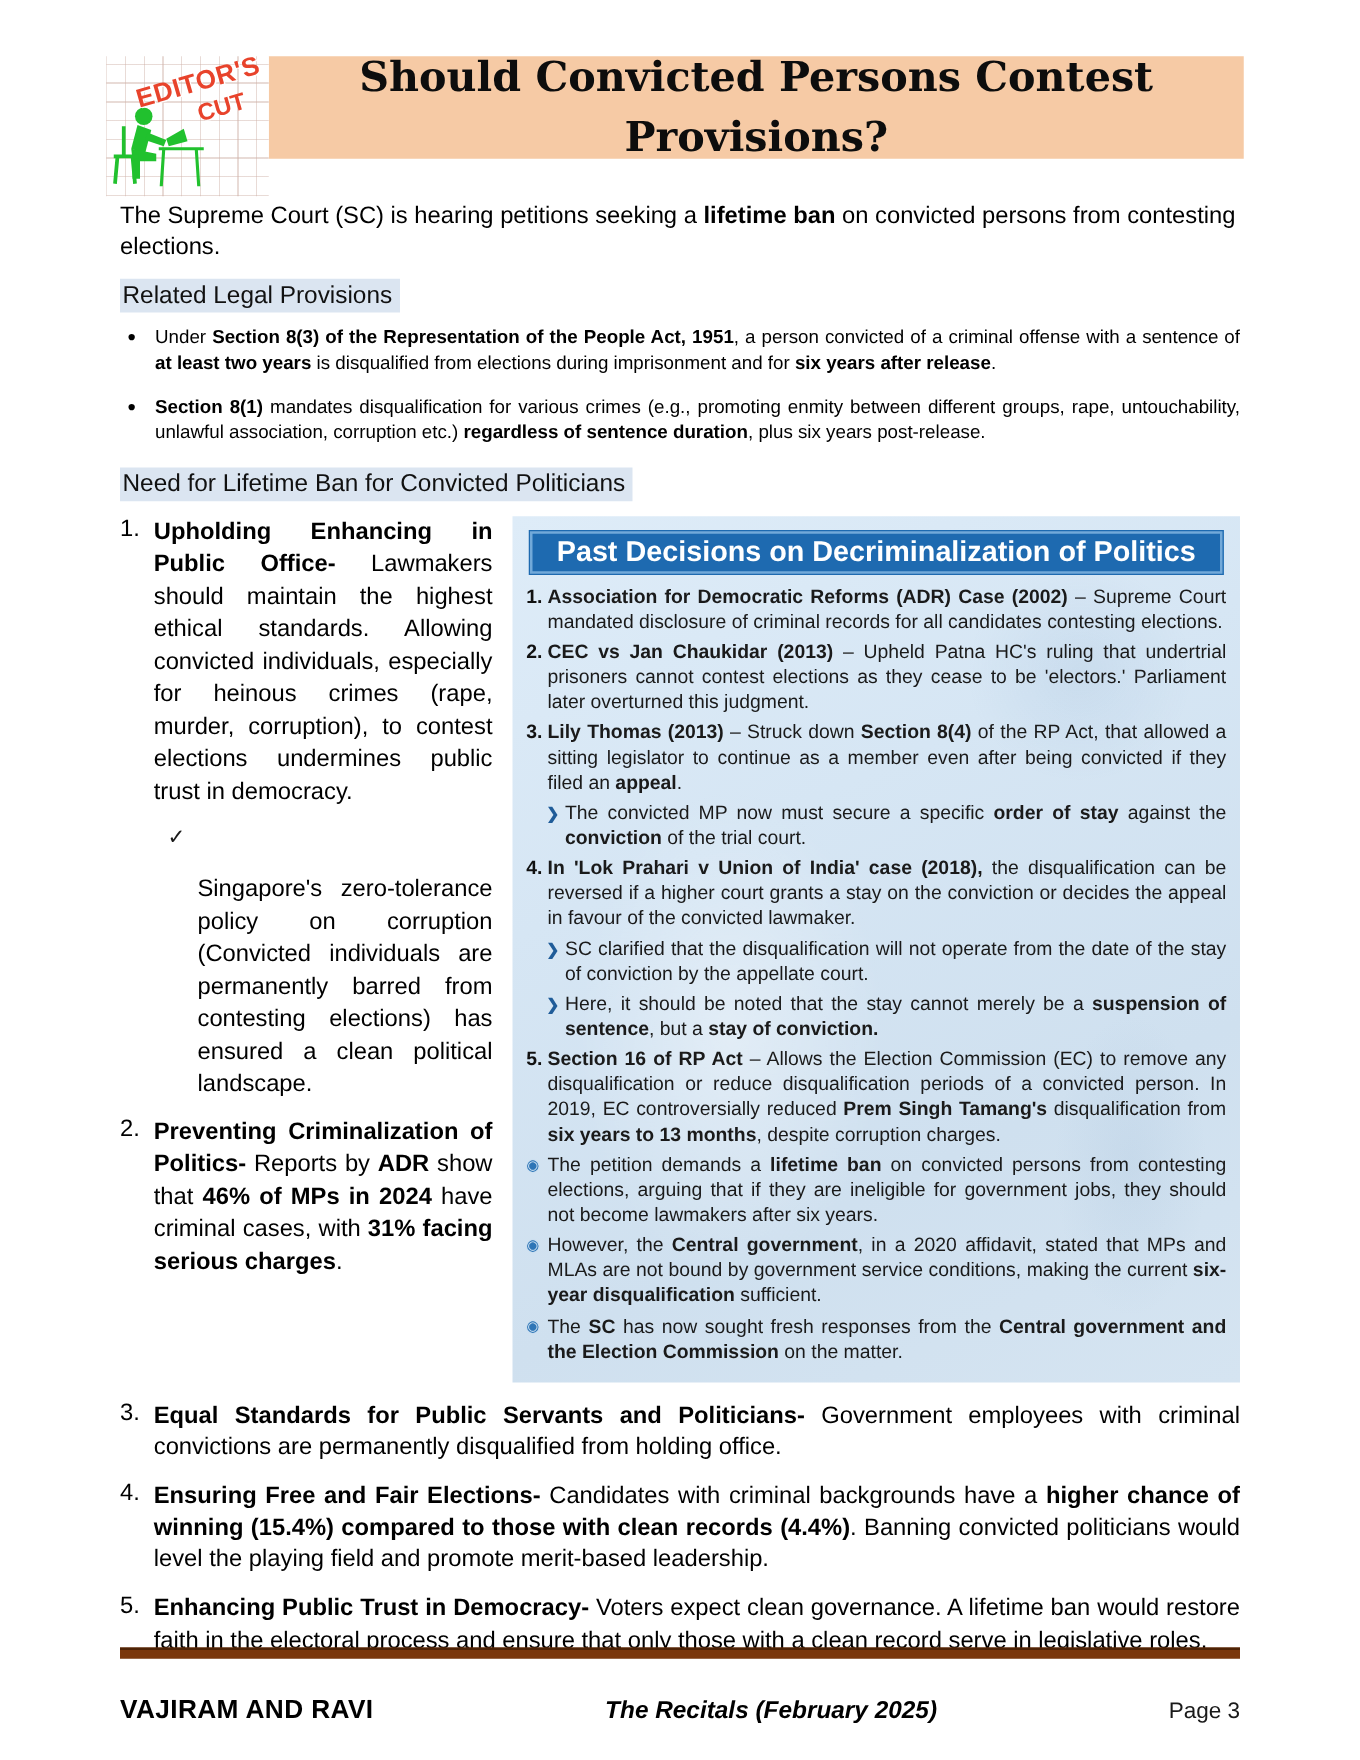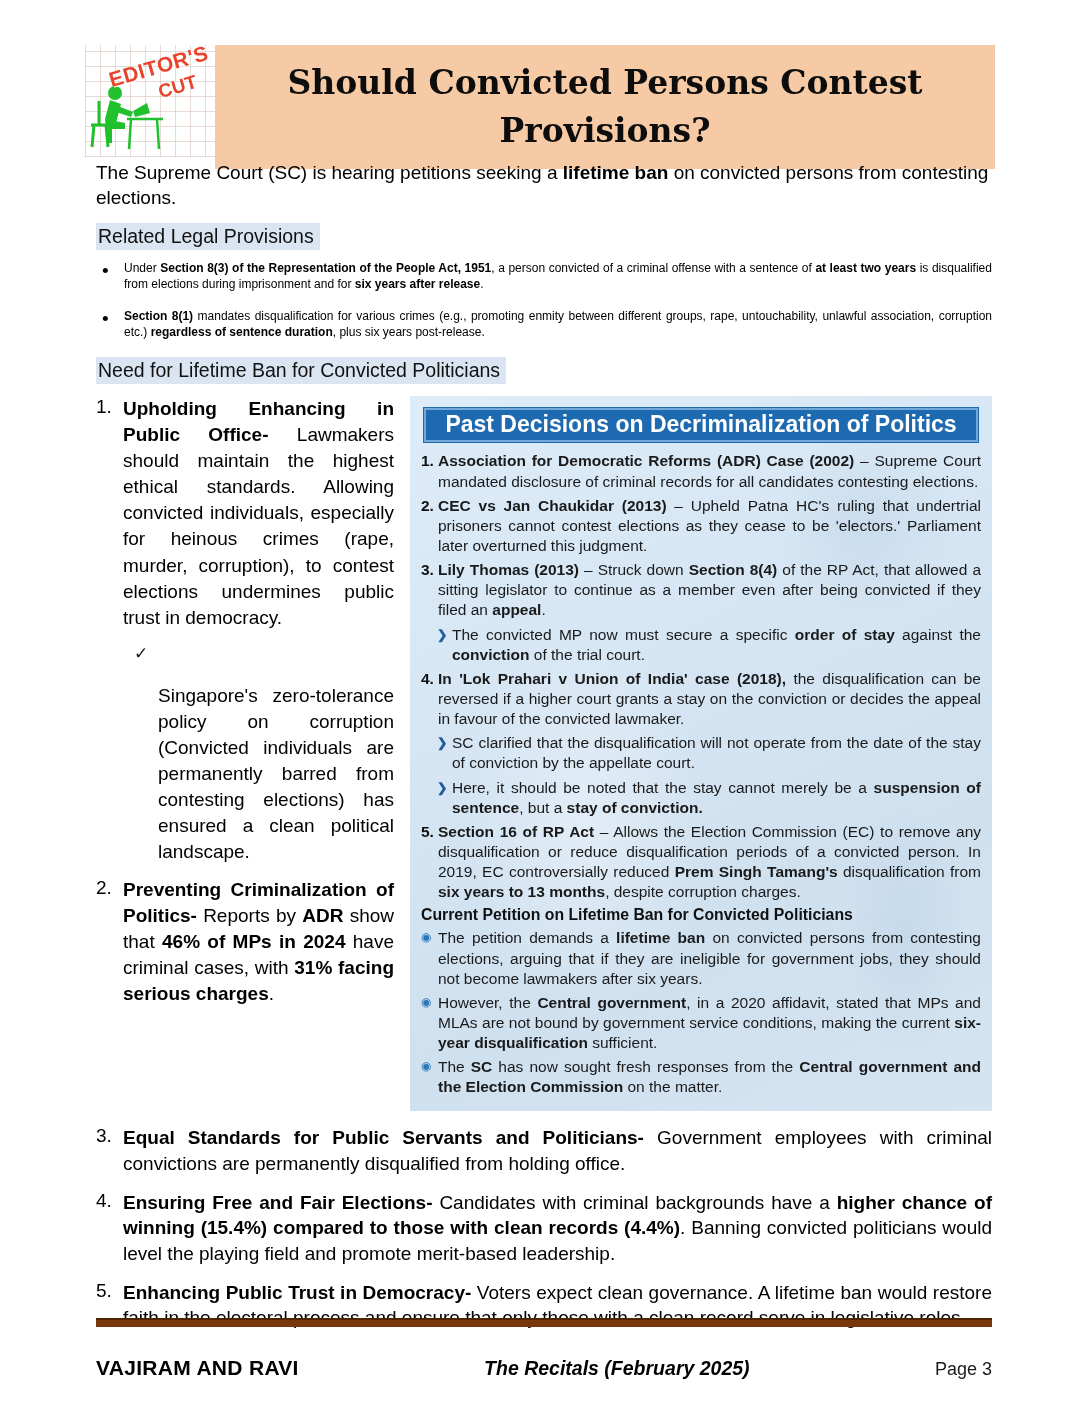--- a/index.html
+++ b/index.html
@@ -18,38 +18,38 @@
       repeating-linear-gradient(90deg, rgba(205,175,165,.45) 0 1px, transparent 1px 15px);
     background-color:#fff;
   }
   .logo-text { position:absolute; top:10px; left:26px; transform:rotate(-16deg); color:#e8432b;
     font-weight:bold; line-height:1.05; text-shadow:1px 1px 0 #fff; }
   .logo-line1 { font-size:21px; letter-spacing:.5px; display:block; }
   .logo-line2 { font-size:19px; display:block; margin-left:44px; margin-top:4px; }
   .logo-art { position:absolute; left:0; bottom:0; width:96px; height:76px; }
 
   .title-box {
-    width:780px; height:124px; background:#f6caa5; text-align:center;
+    width:780px; height:82px; background:#f6caa5; text-align:center;
     display:flex; flex-direction:column; justify-content:center;
     font-family:"DejaVu Serif", serif; font-weight:bold; font-size:33px;
     line-height:48px; color:#0d0d0d;
   }
 
   
   .content { position:absolute; left:96px; top:160px; width:896px; }
   .intro { font-size:19px; line-height:1.32; margin-bottom:11px; }
   .hl {
     display:inline-block; background:#dbe5f1; color:#111;
     font-weight:normal; font-size:19.5px; padding:2px 6px 2px 2px; margin:2px 0 10px;
   }
   b { font-weight:bold; }
 
   .b-item { display:flex; margin-bottom:15px; }
   .b-marker { width:28px; flex:none; padding-left:6px; font-size:19px; }
-  .b-text { flex:1; text-align:justify; font-size:12px; line-height:1.36; }
+  .b-text { flex:1; text-align:justify; font-size:15px; line-height:1.36; }
 
   .cols { display:flex; gap:16px; margin-top:2px; }
   .leftcol { width:298px; flex:none; }
   .n-item { display:flex; margin-bottom:12px; }
   .n-num { width:27px; flex:none; font-size:19px; }
   .n-text { flex:1; text-align:justify; font-size:19px; line-height:1.37; }
   .check-item { display:flex; margin:0 0 12px 38px; }
   .check-mark { width:24px; flex:none; font-size:17px; color:#1a1a1a; }
   .check-text { flex:1; text-align:justify; font-size:19px; line-height:1.37;margin-top:40px; }
 
@@ -186,21 +186,20 @@
         </div>
         <div class="box-sub">
           <span class="box-arrow">❯</span>
           <span class="box-subtext">Here, it should be noted that the stay cannot merely be a <b>suspension of sentence</b>, but a <b>stay of conviction.</b></span>
         </div>
         <div class="box-item">
           <span class="box-num">5.</span>
           <span class="box-text"><b>Section 16 of RP Act</b> – Allows the Election Commission (EC) to remove any disqualification or reduce disqualification periods of a convicted person. In 2019, EC controversially reduced <b>Prem Singh Tamang's</b> disqualification from <b>six years to 13 months</b>, despite corruption charges.</span>
         </div>
 
-        <div class="box-subheading">Current Petition on Lifetime Ban for Convicted Politicians</div>
 
         <div class="p-item">
           <span class="p-dot">◉</span>
           <span class="p-text">The petition demands a <b>lifetime ban</b> on convicted persons from contesting elections, arguing that if they are ineligible for government jobs, they should not become lawmakers after six years.</span>
         </div>
         <div class="p-item">
           <span class="p-dot">◉</span>
           <span class="p-text">However, the <b>Central government</b>, in a 2020 affidavit, stated that MPs and MLAs are not bound by government service conditions, making the current <b>six-year disqualification</b> sufficient.</span>
         </div>
         <div class="p-item">

